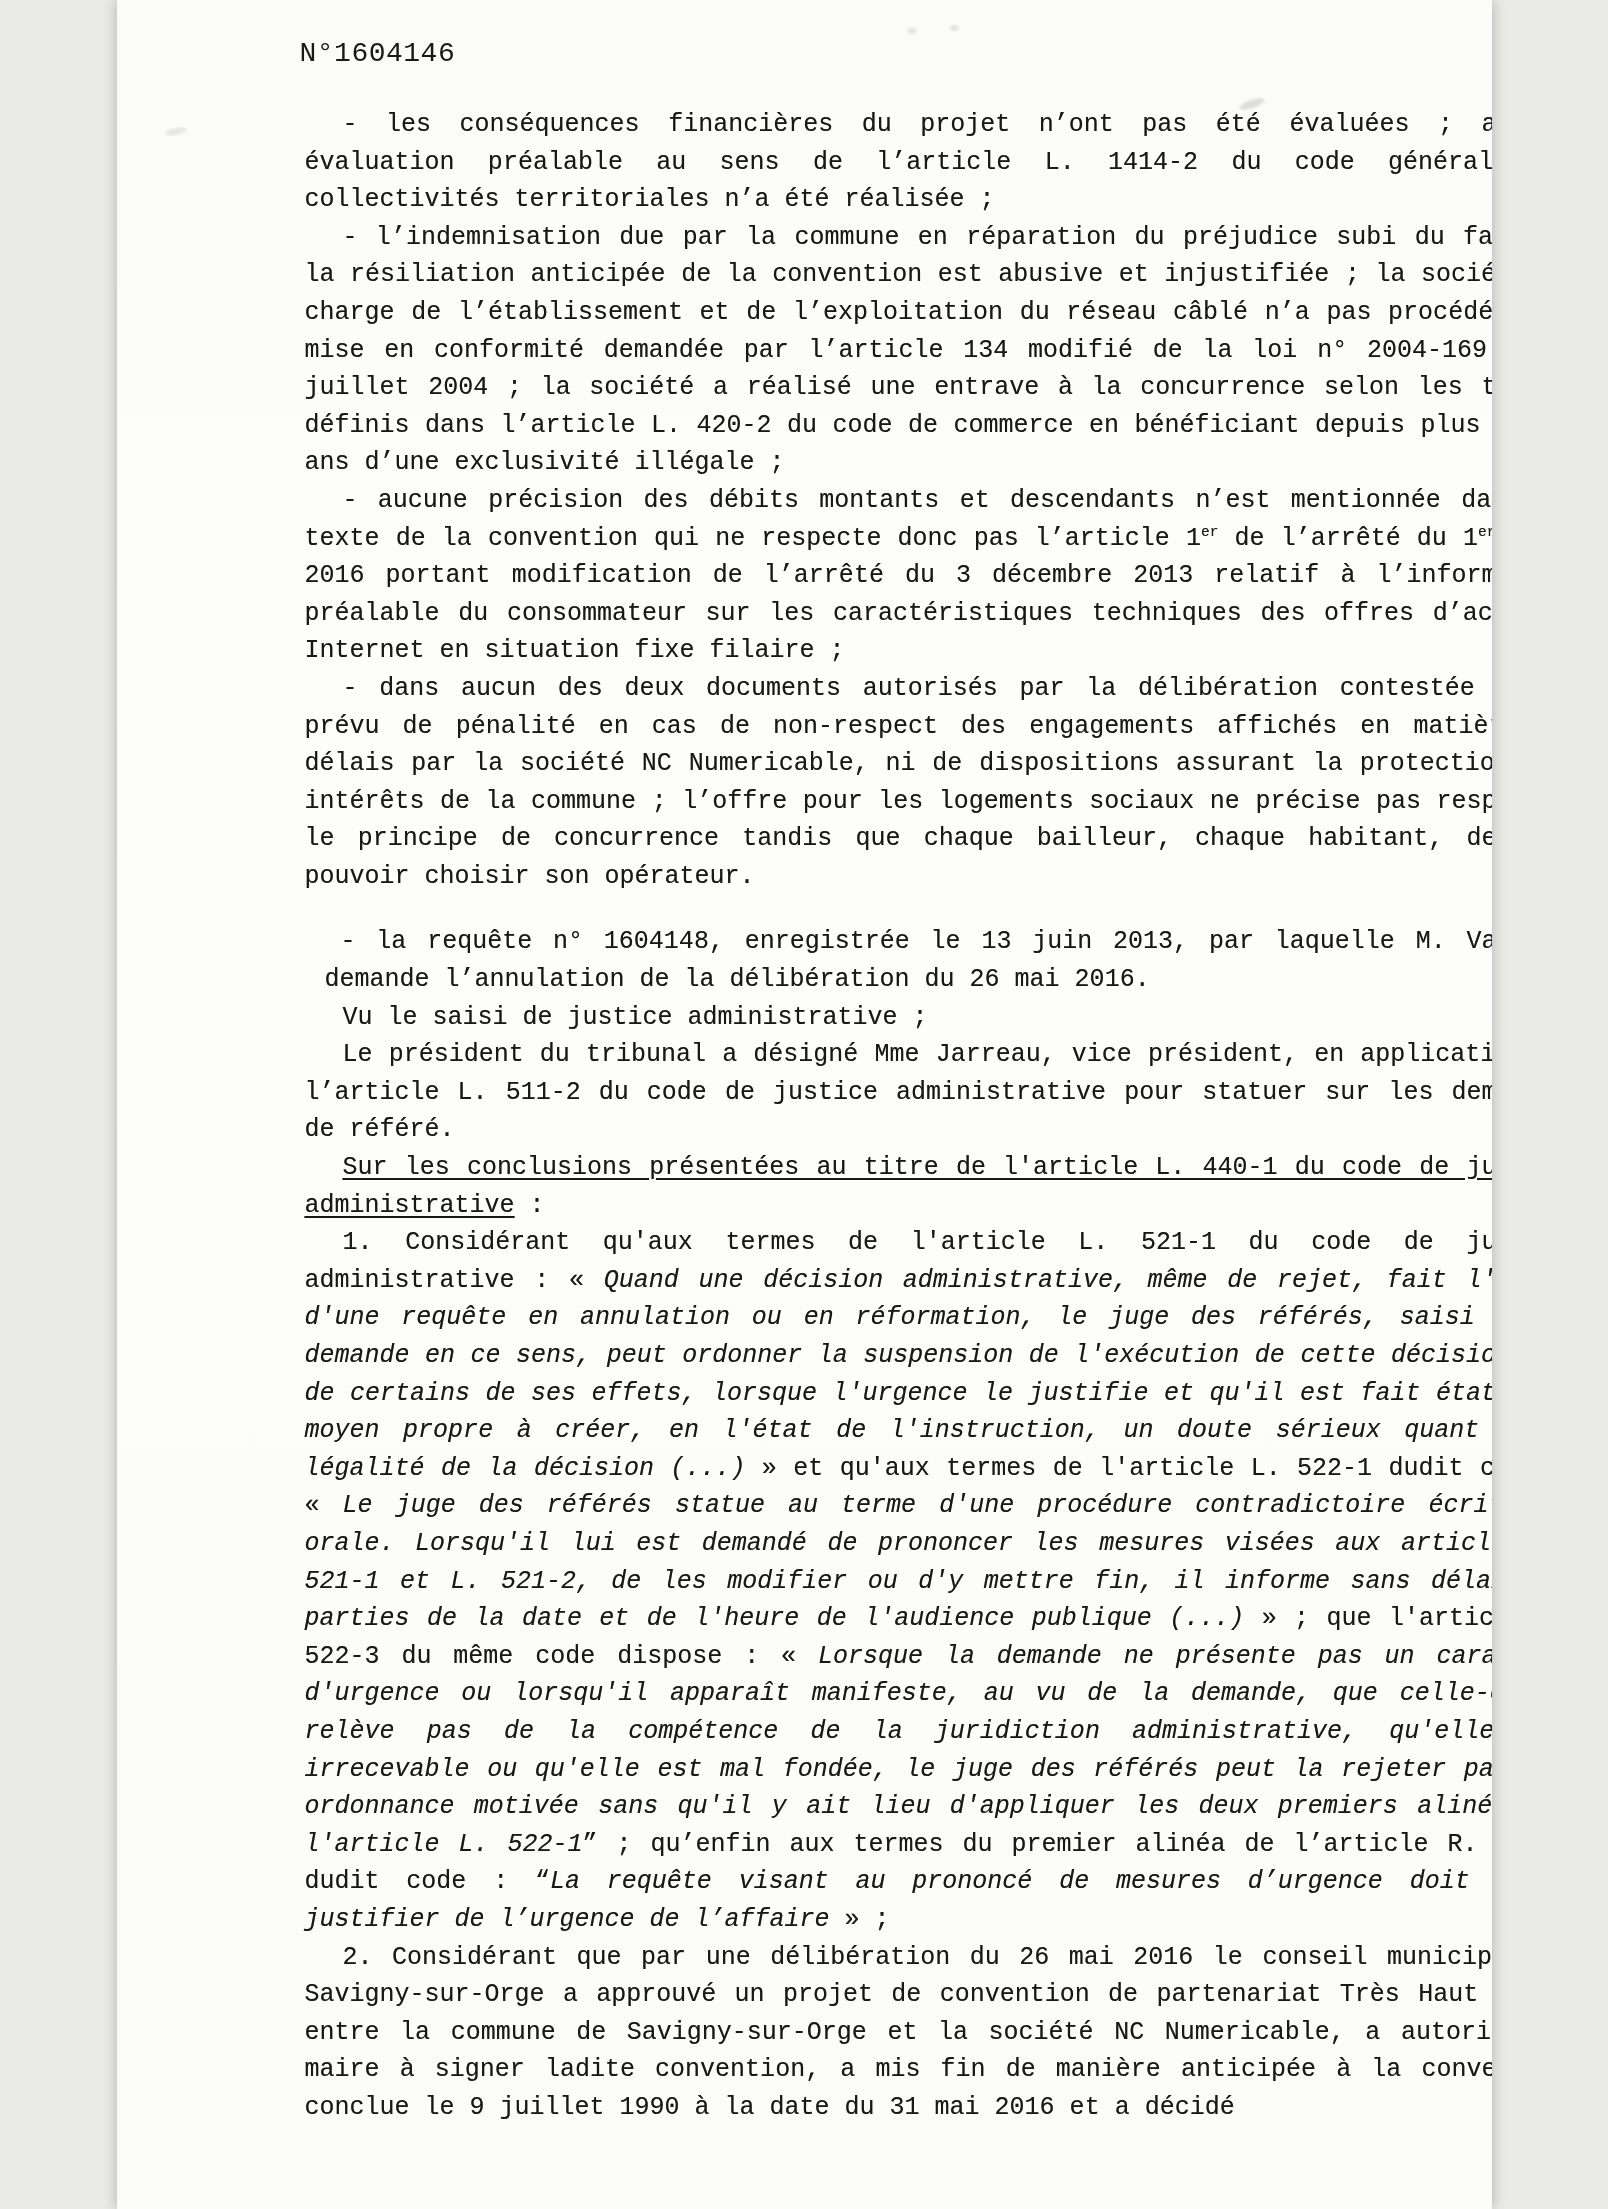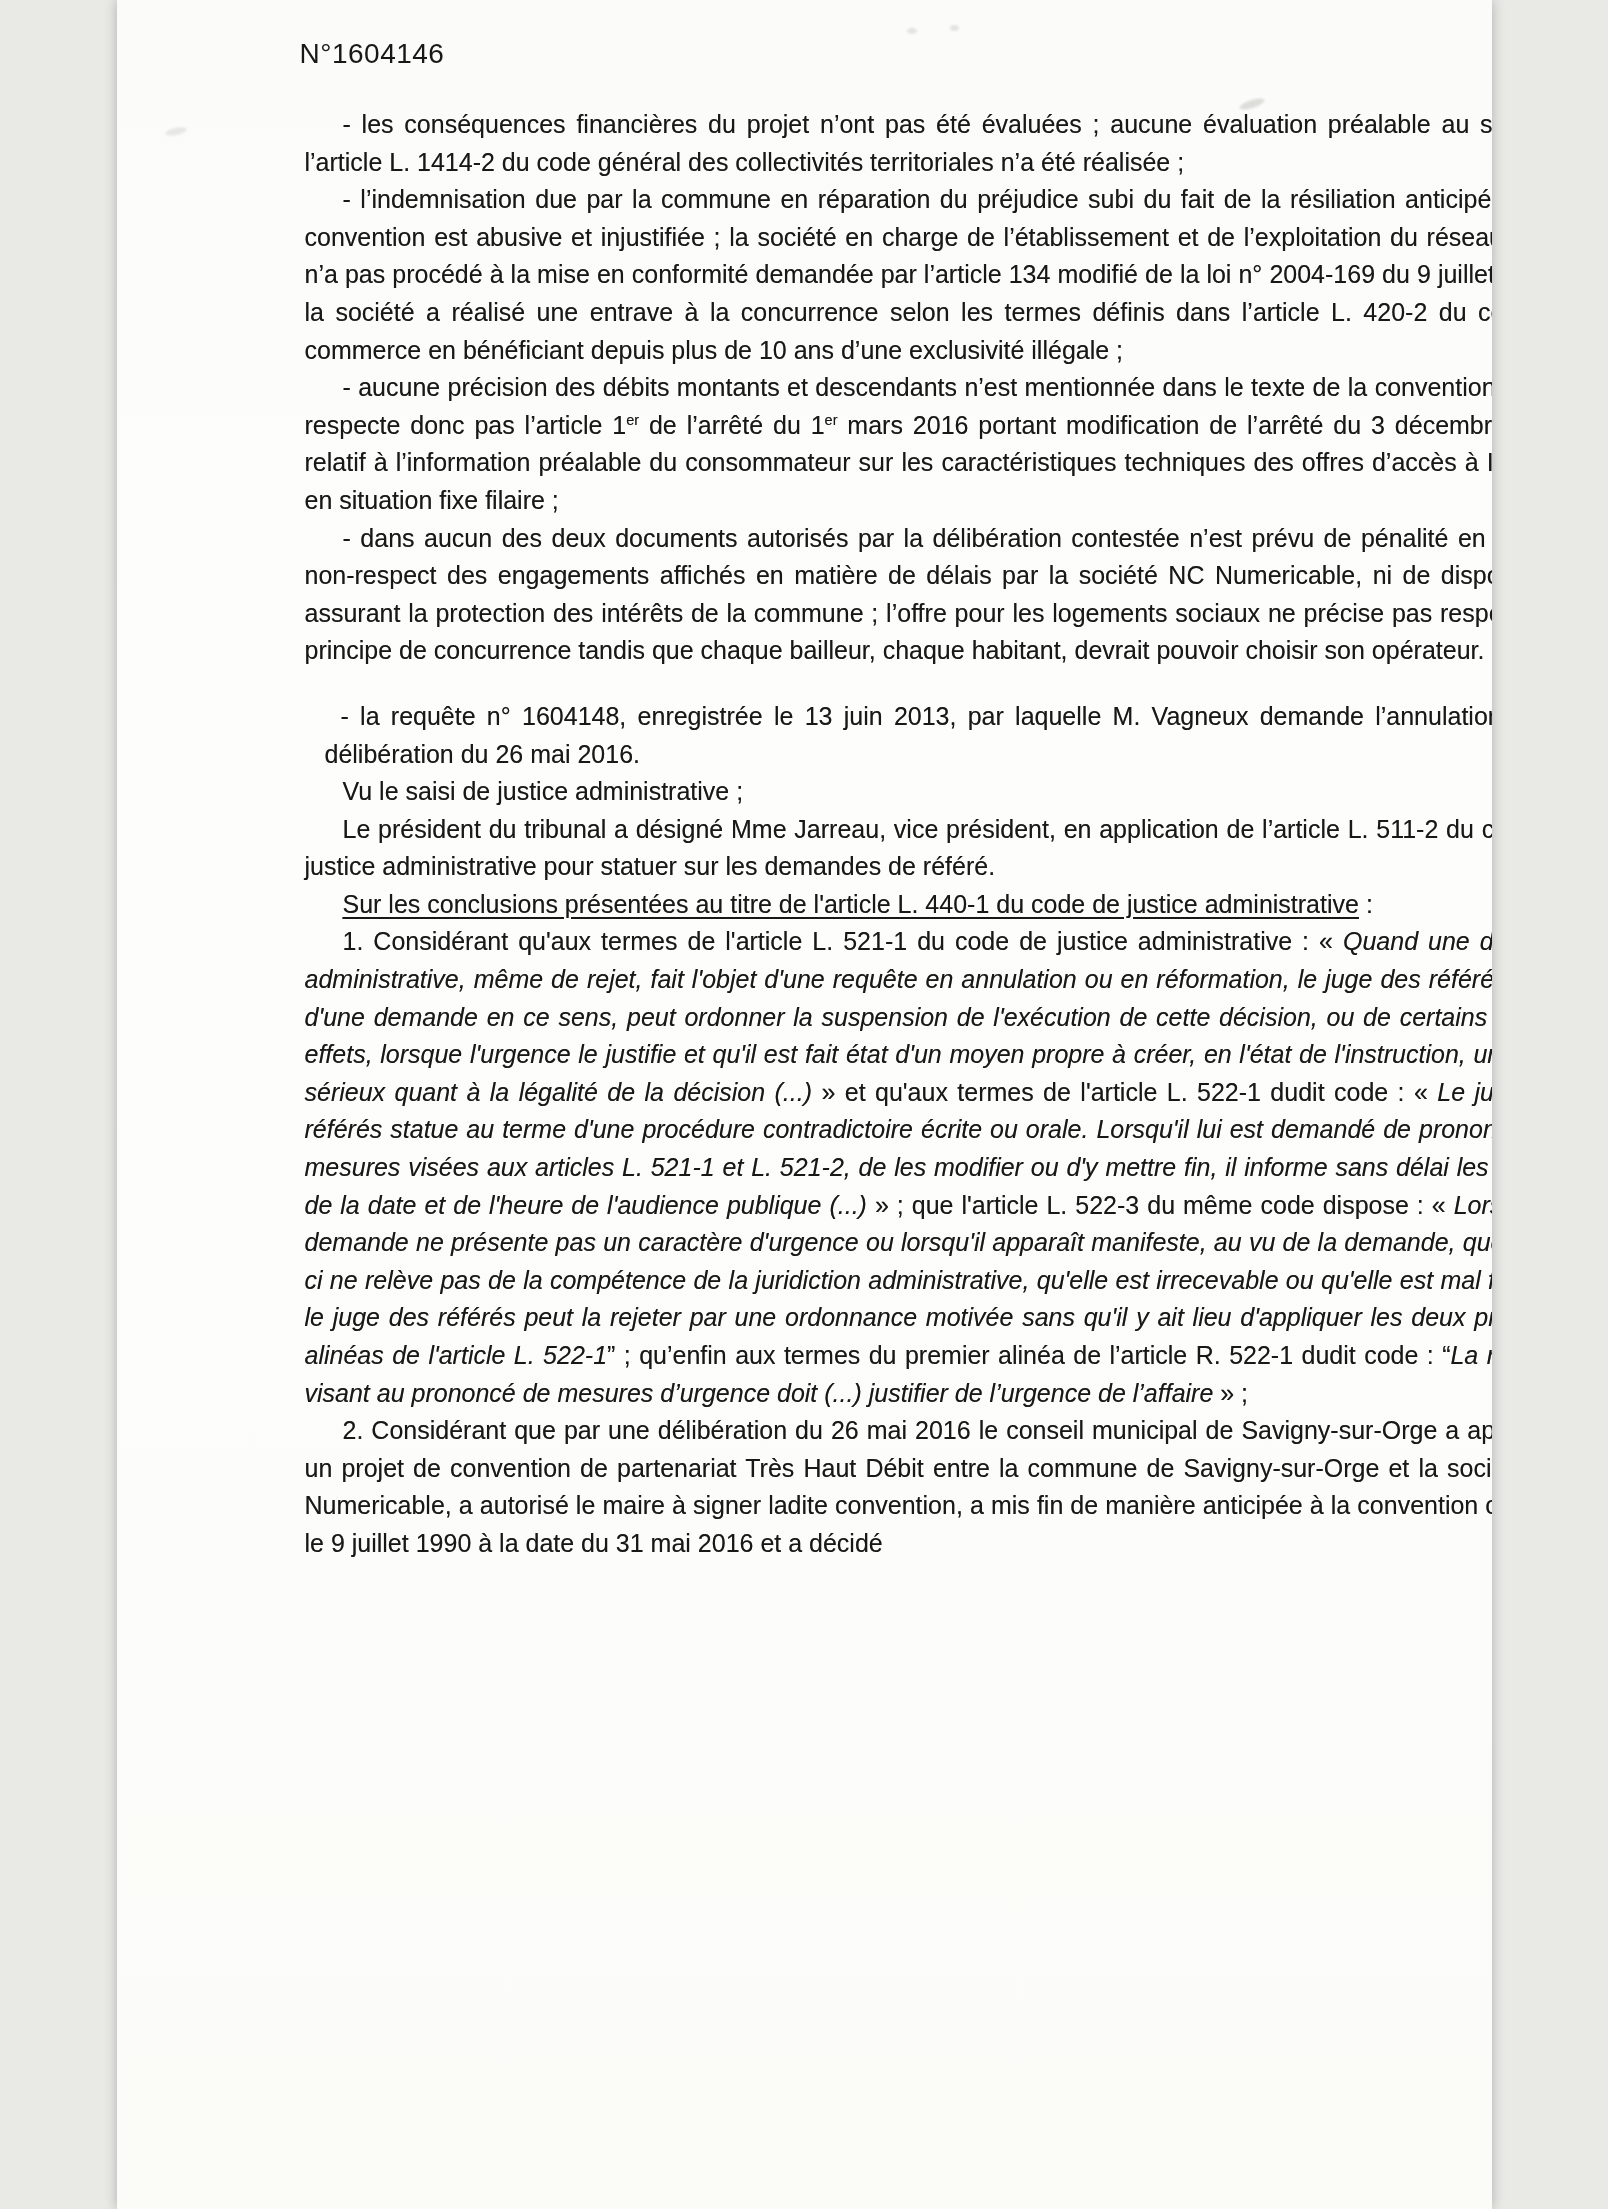--- a/index.html
+++ b/index.html
@@ -6,21 +6,21 @@
     margin: 0;
     padding: 0;
     background: #e9e9e6;
   }
   .page {
     position: relative;
     width: 1375px;
     height: 2209px;
     margin: 0 auto;
     background: linear-gradient(180deg, #fbfbf9 0%, #fdfdfb 35%, #fbfbf8 100%);
-    font-family: Liberation Sans, sans-serif;
+    font-family: Liberation Mono, monospace;
     color: #181816;
     overflow: hidden;
     box-shadow: 0 0 12px rgba(0,0,0,0.25);
   }
   .case-number {
     position: absolute;
     left: 183px;
     top: 38px;
     font-size: 28px;
     letter-spacing: 0.5px;

